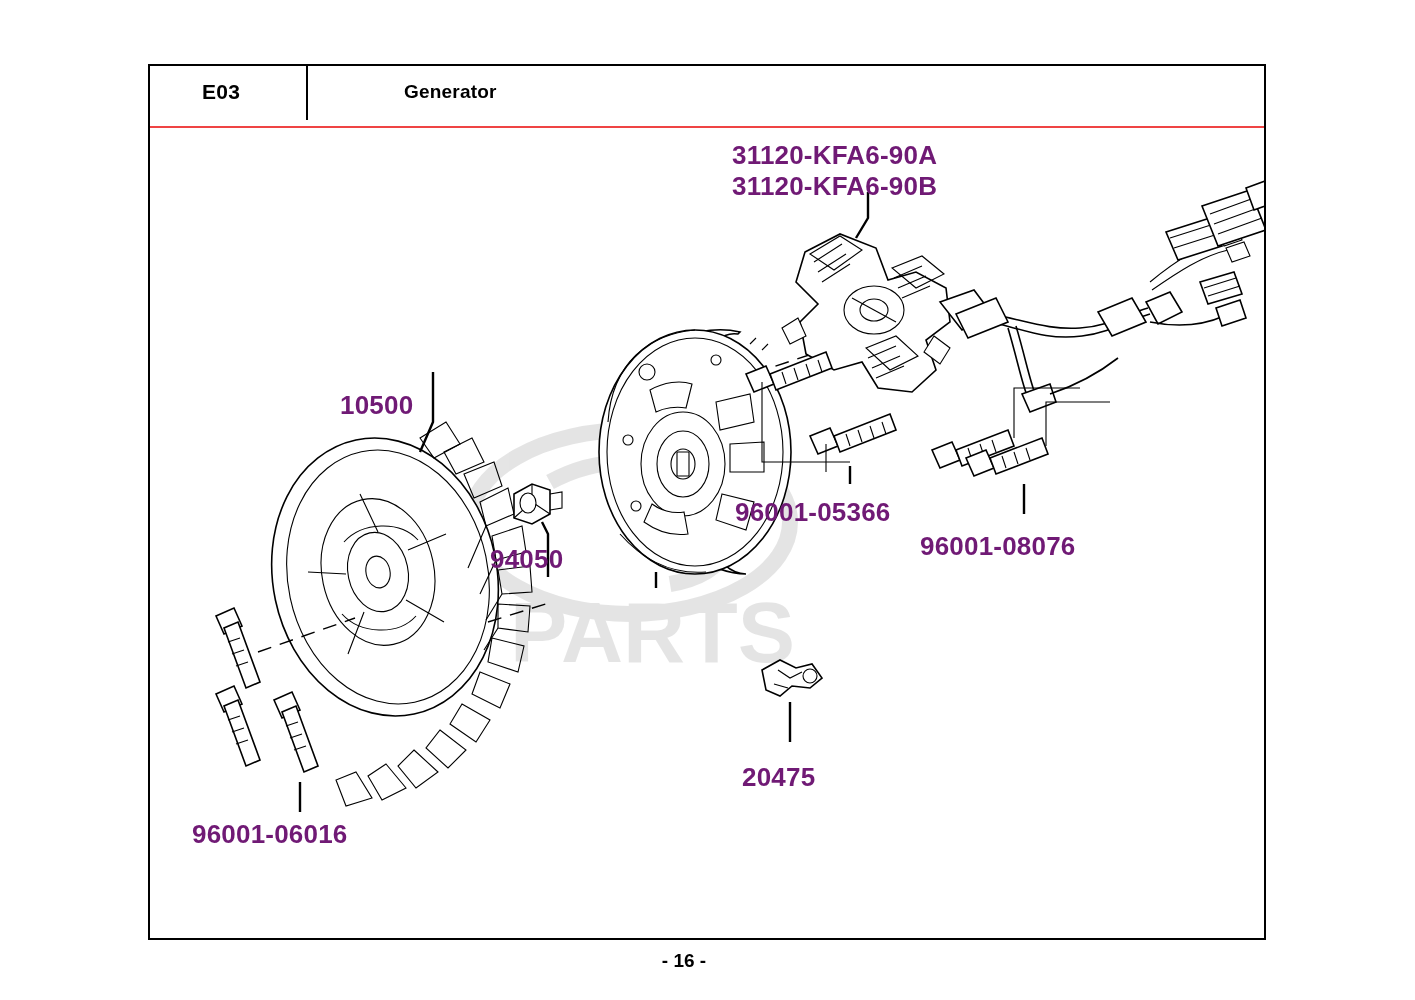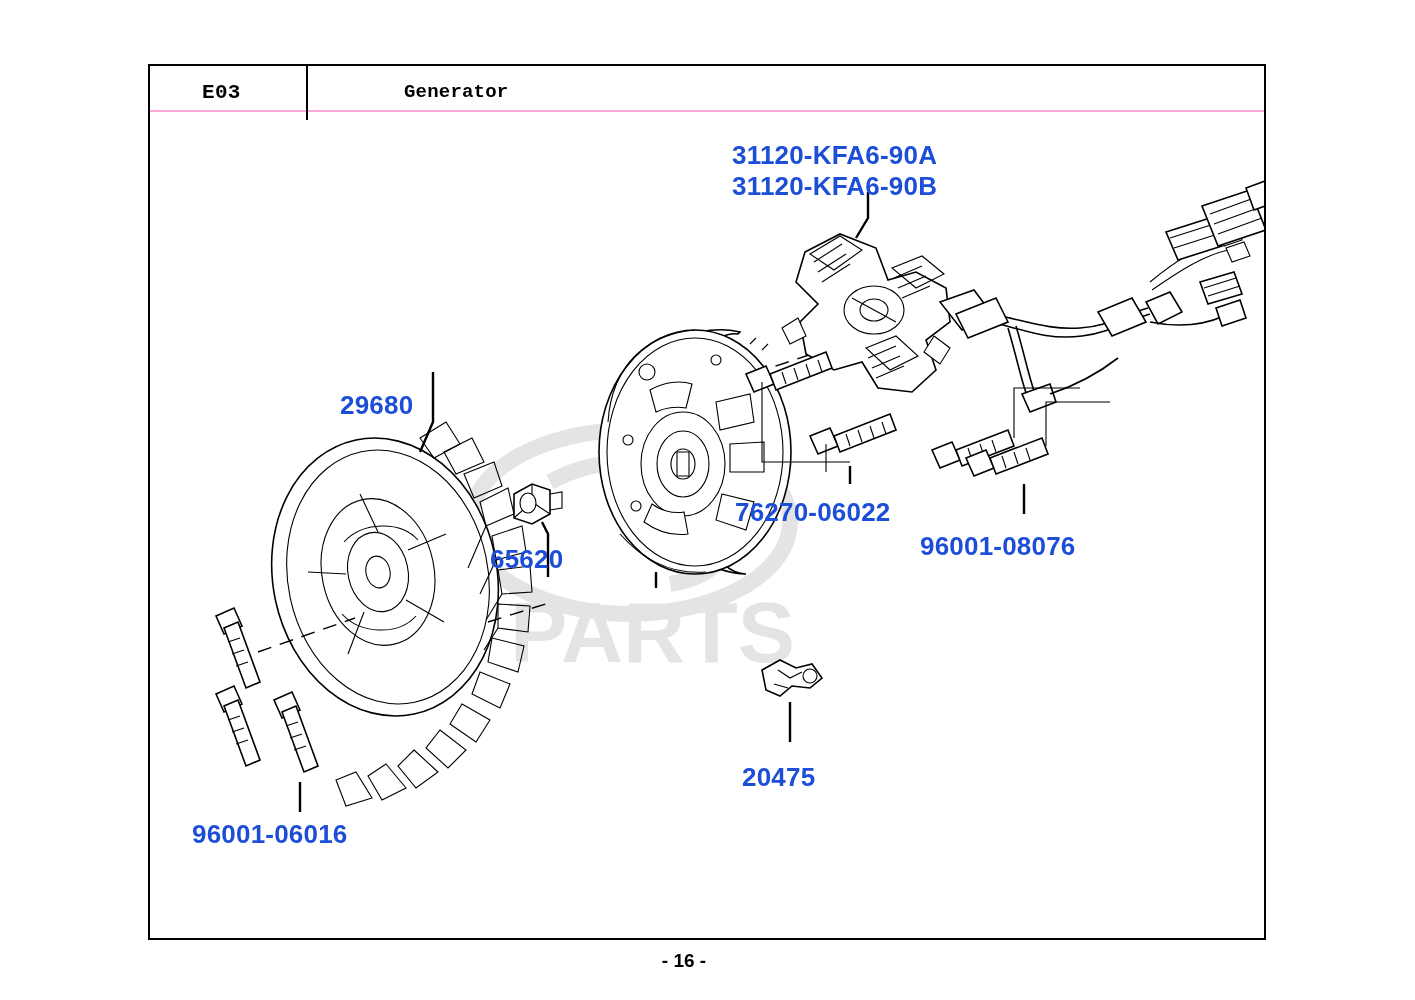--- a/index.html
+++ b/index.html
@@ -29,24 +29,23 @@
     height: 876px;
     border: 2px solid #000;
     box-sizing: border-box;
   }
   
   .header-band {
     position: absolute;
     left: 148px;
     top: 64px;
     width: 1118px;
-    height: 48px;
+    height: 64px;
     box-sizing: border-box;
-    border-bottom: 2px solid #f9a8d4;
-    font-family: Liberation Mono, monospace;
+    border-bottom: 2px solid #ef4444;
   }
   .header-code-cell {
     position: absolute;
     left: 0;
     top: 0;
     width: 160px;
     height: 56px;
     box-sizing: border-box;
     border-right: 2px solid #000;
     display: flex;
@@ -93,21 +92,21 @@
   }
   .dwg-svg {
     position: absolute;
     left: 0; top: 0;
   }
   
   .callout {
     position: absolute;
     font-size: 26px;
     font-weight: bold;
-    color: #1d4ed8;
+    color: #701a75;
     white-space: pre;
     letter-spacing: 0.2px;
     line-height: 1.16;
   }
   .callout.two-line { line-height: 1.18; }
 </style>
 </head>
 <body>
 
 <div id="page">
@@ -331,23 +330,23 @@
         <path class="lnf" d="M146 584 L168 644 L154 650 L132 590 Z"></path>
         <path class="lnt" d="M148 600 L136 604 M152 612 L140 616 M156 624 L144 628"></path>
 
         <path class="leader" d="M150 690 L150 660"></path>
       </g>
 
     </svg>
 
     <div class="callout two-line" style="left:582px; top:18px;">31120-KFA6-90A
 31120-KFA6-90B</div>
-    <div class="callout" style="left:190px; top:268px;">29680</div>
-    <div class="callout" style="left:340px; top:422px;">65620</div>
-    <div class="callout" style="left:585px; top:375px;">76270-06022</div>
+    <div class="callout" style="left:190px; top:268px;">10500</div>
+    <div class="callout" style="left:340px; top:422px;">94050</div>
+    <div class="callout" style="left:585px; top:375px;">96001-05366</div>
     <div class="callout" style="left:770px; top:409px;">96001-08076</div>
     <div class="callout" style="left:592px; top:640px;">20475</div>
     <div class="callout" style="left:42px; top:697px;">96001-06016</div>
   </div>
 
   <div class="page-footer">- 16 -</div>
 
 </div>
 
 </body></html>

